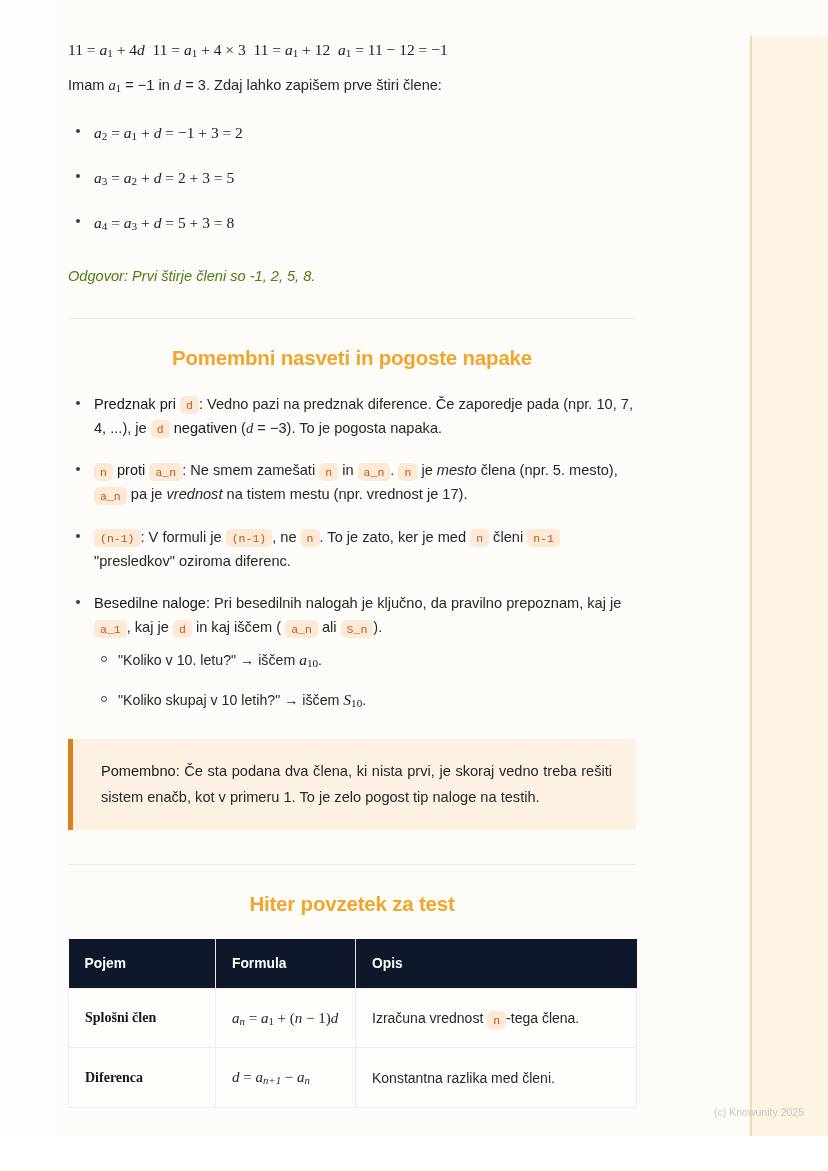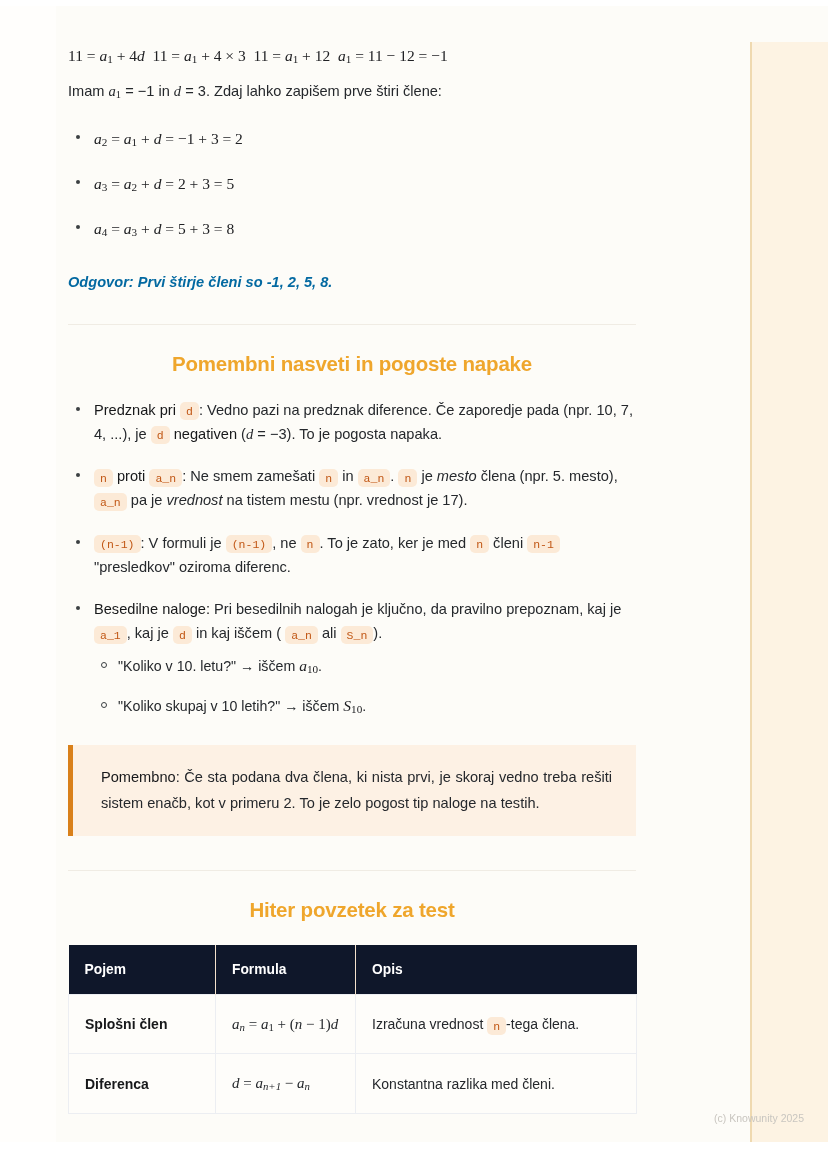--- a/index.html
+++ b/index.html
@@ -12,21 +12,21 @@
     height: 1171px;
     position: relative;
     font-family: "Liberation Sans", sans-serif;
     overflow: hidden;
   }
 
   
   #page {
     position: absolute;
     left: 0;
-    top: 6px;
+    top: 0;
     width: 828px;
     height: 1136px;
     background: #fdfcf8;
     overflow: hidden;
   }
   #page-white-left {
     position: absolute;
     left: 0; top: 0;
     width: 56px; height: 1136px;
     background: #fffefc;
@@ -130,22 +130,21 @@
 
   .eqitem {
     font-family: "Liberation Serif", serif;
     font-size: 15.5px;
     color: #202124;
   }
 
   .answer {
     font-style: italic;
     font-size: 14.6px;
-    color: #0369a1;
-    font-weight: bold;
+    color: #4d7c0f;
   }
 
   hr.rule {
     border: none;
     border-top: 1px solid #f0ece4;
     margin: 0;
     height: 0;
   }
 
   h2.section {
@@ -197,21 +196,21 @@
   }
   table.summary th:last-child { border-right: none; }
   table.summary td {
     background: #fefdfa;
     border: 1px solid #eceef2;
     padding: 16px;
     font-size: 14px;
     color: #25282c;
     vertical-align: middle;
   }
-  table.summary td.term { font-weight: bold; color: #17181a; }
+  table.summary td.term { font-weight: bold; color: #17181a; font-family: Liberation Serif, serif; }
   table.summary td.formula {
     font-family: Liberation Serif, serif;
     font-size: 15px;
     line-height: 1.75;
   }
 
   #footer-credit {
     position: absolute;
     right: 24px;
     top: 1106px;
@@ -319,21 +318,21 @@
           <li style="margin-bottom:0">
             <span>"Koliko skupaj v 10 letih?" → iščem</span>
             <span class="eqitem"><span style="font-family:'Liberation Serif',serif;font-style:italic;">S</span><sub class="upr">10</sub></span><span>.</span>
           </li>
         </ul>
       </li>
     </ul>
 
     <div style="height:26px"></div>
     <div class="callout">
-      <strong>Pomembno</strong><span>: Če sta podana dva člena, ki nista prvi, je skoraj vedno treba rešiti sistem enačb, kot v primeru 2. To je zelo pogost tip naloge na testih.</span>
+      <strong>Pomembno</strong><span>: Če sta podana dva člena, ki nista prvi, je skoraj vedno treba rešiti sistem enačb, kot v primeru 1. To je zelo pogost tip naloge na testih.</span>
     </div>
 
     <div style="height:34px"></div>
     <hr class="rule">
 
     <div style="height:27px"></div>
     <h2 class="section">Hiter povzetek za test</h2>
 
     <div style="height:23px"></div>
     <table class="summary">

